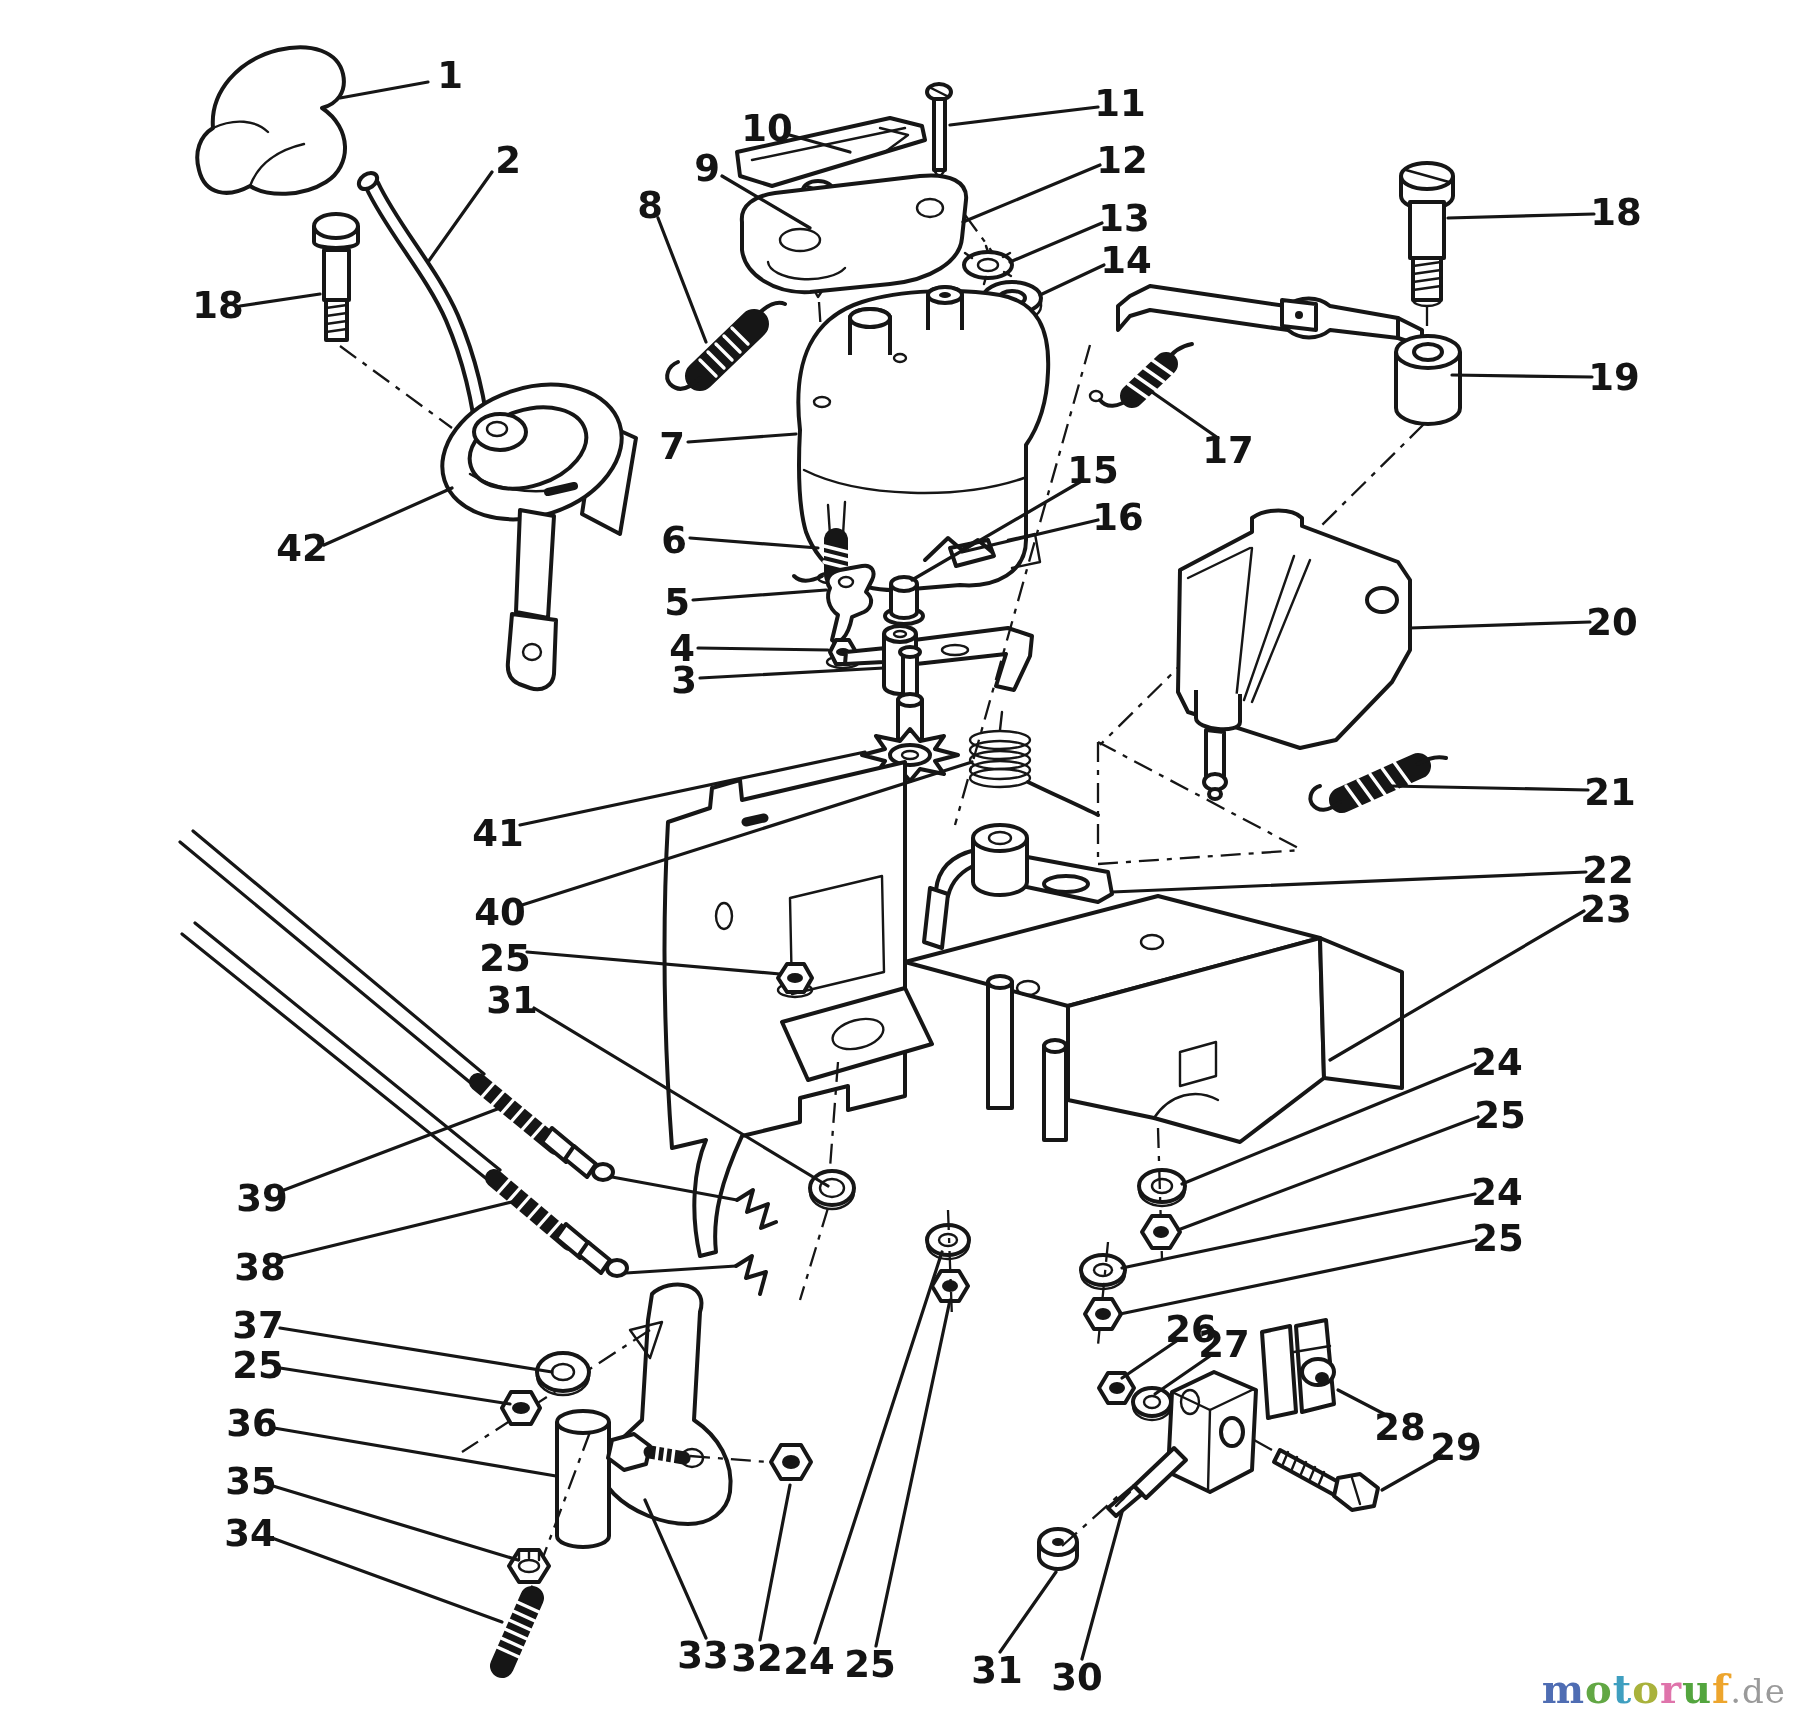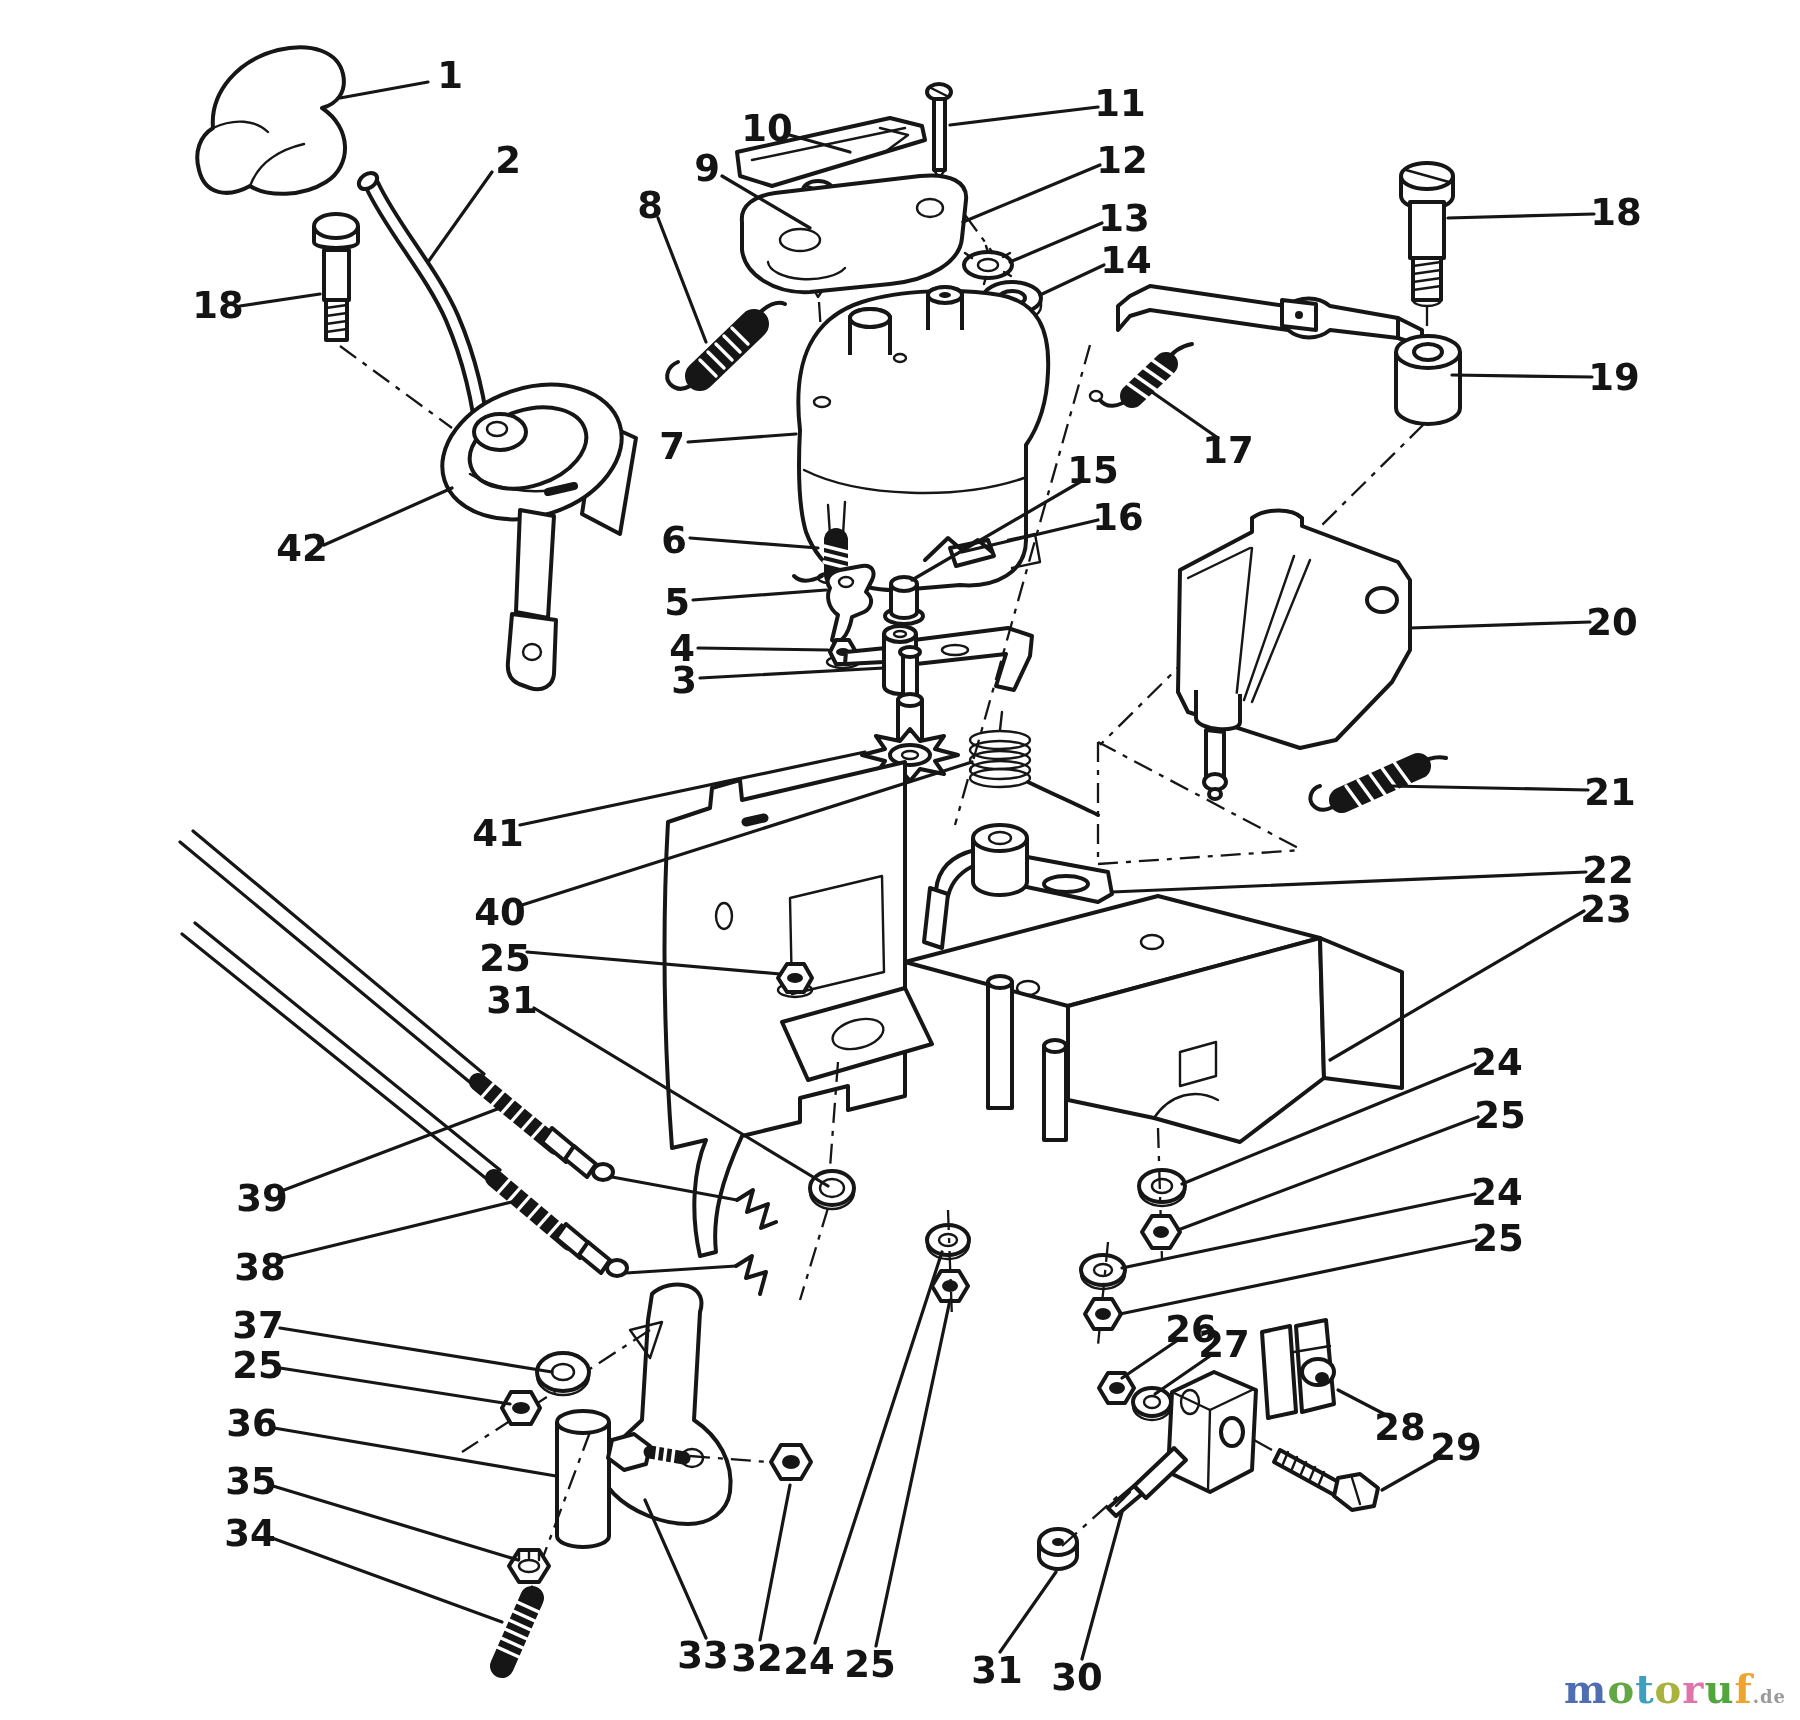--- a/index.html
+++ b/index.html
@@ -13,21 +13,21 @@
   .coil{fill:none;stroke:#161616;stroke-linecap:round;}
   .wtick{fill:none;stroke:#ffffff;stroke-width:3.4;stroke-linecap:round;}
   .dash{fill:none;stroke:#161616;stroke-width:2.3;stroke-dasharray:20 8 5 8;}
   .leader{fill:none;stroke:#161616;stroke-width:3.2;stroke-linecap:round;}
   .callout-num{font-family:"DejaVu Sans",sans-serif;font-weight:bold;font-size:37px;
                fill:#141414;text-anchor:middle;dominant-baseline:central;}
   .tube-o{fill:none;stroke:#161616;stroke-width:17;stroke-linecap:round;}
   .tube-i{fill:none;stroke:#ffffff;stroke-width:9;stroke-linecap:round;}
   #watermark{position:absolute;right:14px;bottom:8px;font-family:"DejaVu Serif",serif;
              font-weight:bold;font-size:40px;letter-spacing:1px;user-select:none;}
-  #watermark .suffix{font-size:18px;font-weight:bold;}
+  #watermark .suffix{font-size:34px;font-weight:normal;}
 </style>
 </head>
 <body>
 
 <div id="page">
 <svg id="diagram-svg" width="1800" height="1720" viewBox="0 0 1800 1720">
 
   <g>
     <path class="fw" d="M213,128 C210,92 238,60 278,50 C312,42 338,52 343,74 C347,92 337,104 322,108 C352,128 352,166 326,182 C302,197 268,197 250,186 C228,198 205,195 199,170 C194,152 200,136 213,128 Z"></path>
     <path class="thin" d="M250,186 C258,164 278,150 304,144"></path>

